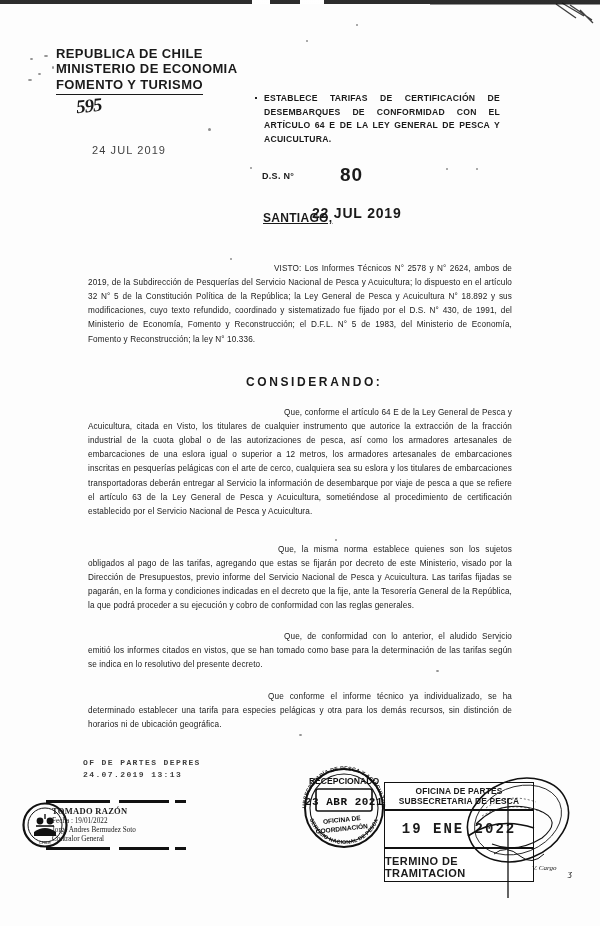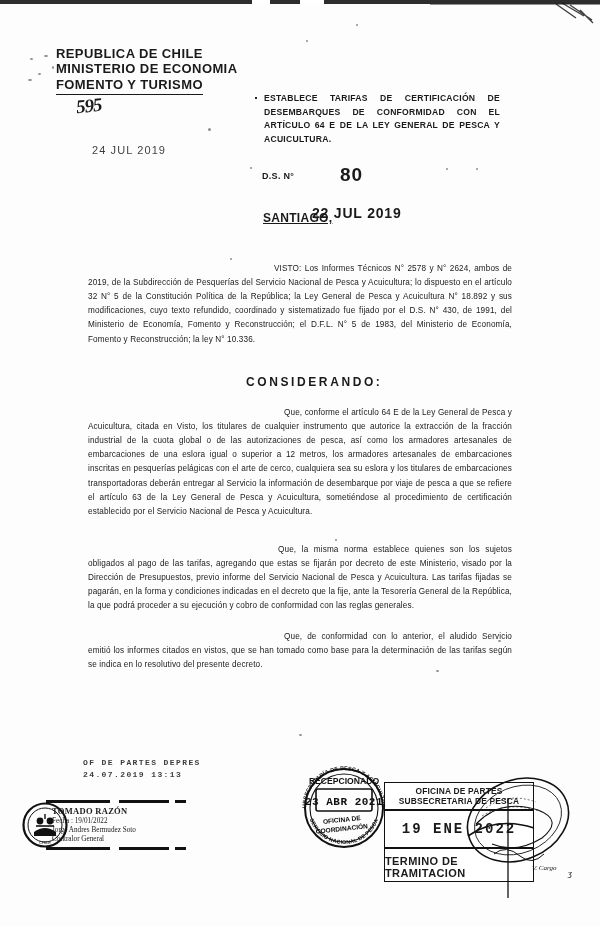--- a/index.html
+++ b/index.html
@@ -140,20 +140,23 @@
   </div>
 
   <div class="body-p" style="top:543px;">
     <span class="indent-lead3"></span><span>Que, la misma norma establece quienes son los sujetos obligados al pago de las tarifas, agregando que estas se fijarán por decreto de este Ministerio, visado por la Dirección de Presupuestos, previo informe del Servicio Nacional de Pesca y Acuicultura. Las tarifas fijadas se pagarán, en la forma y condiciones indicadas en el decreto que la fije, ante la Tesorería General de la República, la que podrá proceder a su ejecución y cobro de conformidad con las reglas generales.</span>
   </div>
 
   <div class="body-p" style="top:630px;">
     <span class="indent-lead2"></span><span>Que, de conformidad con lo anterior, el aludido Servicio emitió los informes citados en vistos, que se han tomado como base para la determinación de las tarifas según se indica en lo resolutivo del presente decreto.</span>
   </div>
 
+  <div class="body-p" style="top:690px;">
+    <span class="indent-lead4"></span><span>Que conforme el informe técnico ya individualizado, se ha determinado establecer una tarifa para especies pelágicas y otra para los demás recursos, sin distinción de horarios ni de ubicación geográfica.</span>
+  </div>
 
   <div class="depres">
     <div>OF DE PARTES DEPRES</div>
     <div>24.07.2019   13:13</div>
   </div>
 
   <svg class="contraloria-seal" viewBox="0 0 46 46">
     <circle cx="23" cy="23" r="21.5" fill="none" stroke="#111" stroke-width="2.2"></circle>
     <circle cx="23" cy="23" r="17" fill="none" stroke="#111" stroke-width="1"></circle>
     <path d="M12 30 Q23 22 34 30 L34 34 L12 34 Z" fill="#111"></path>

